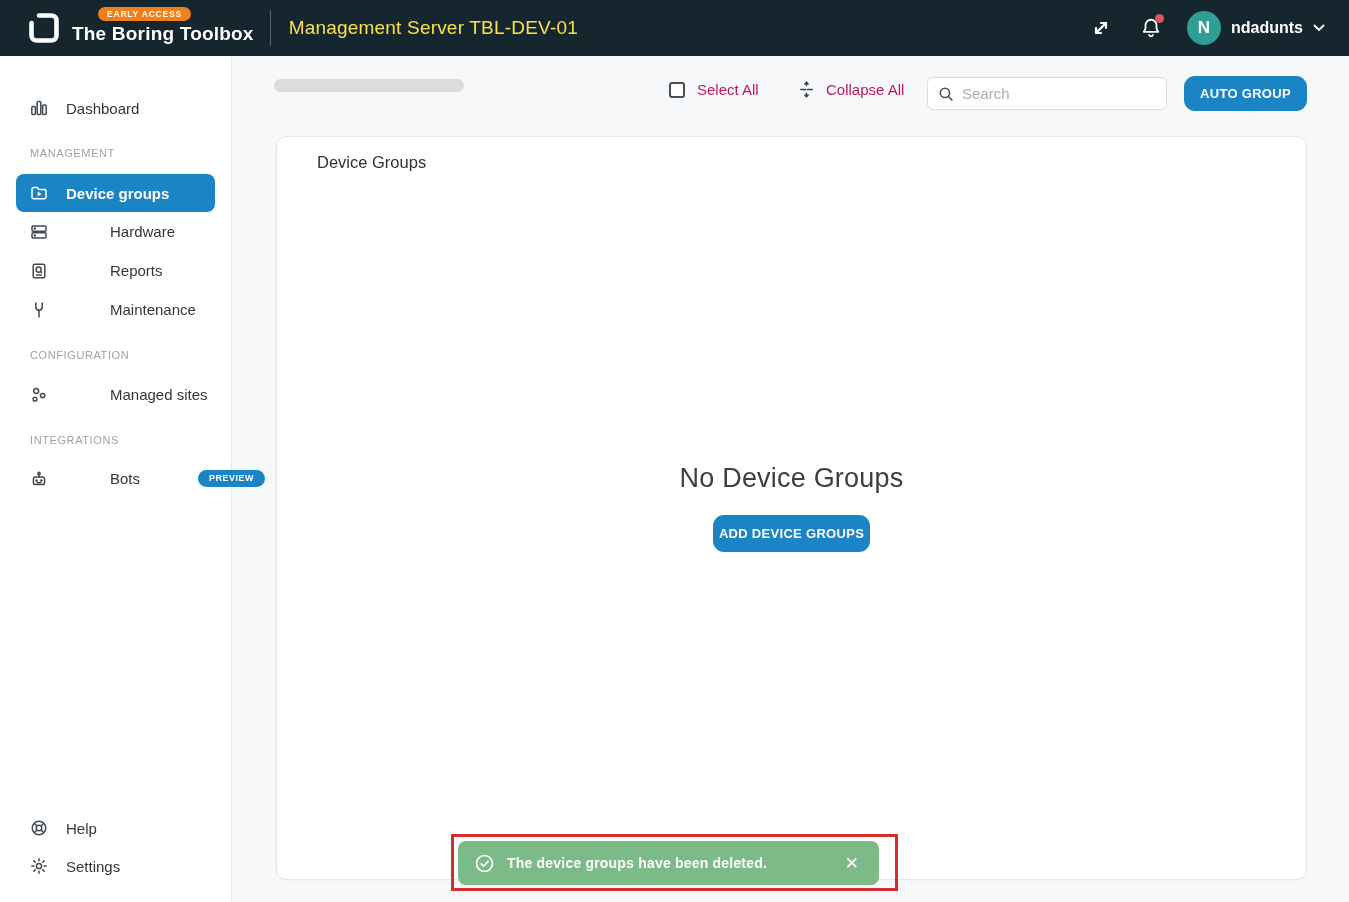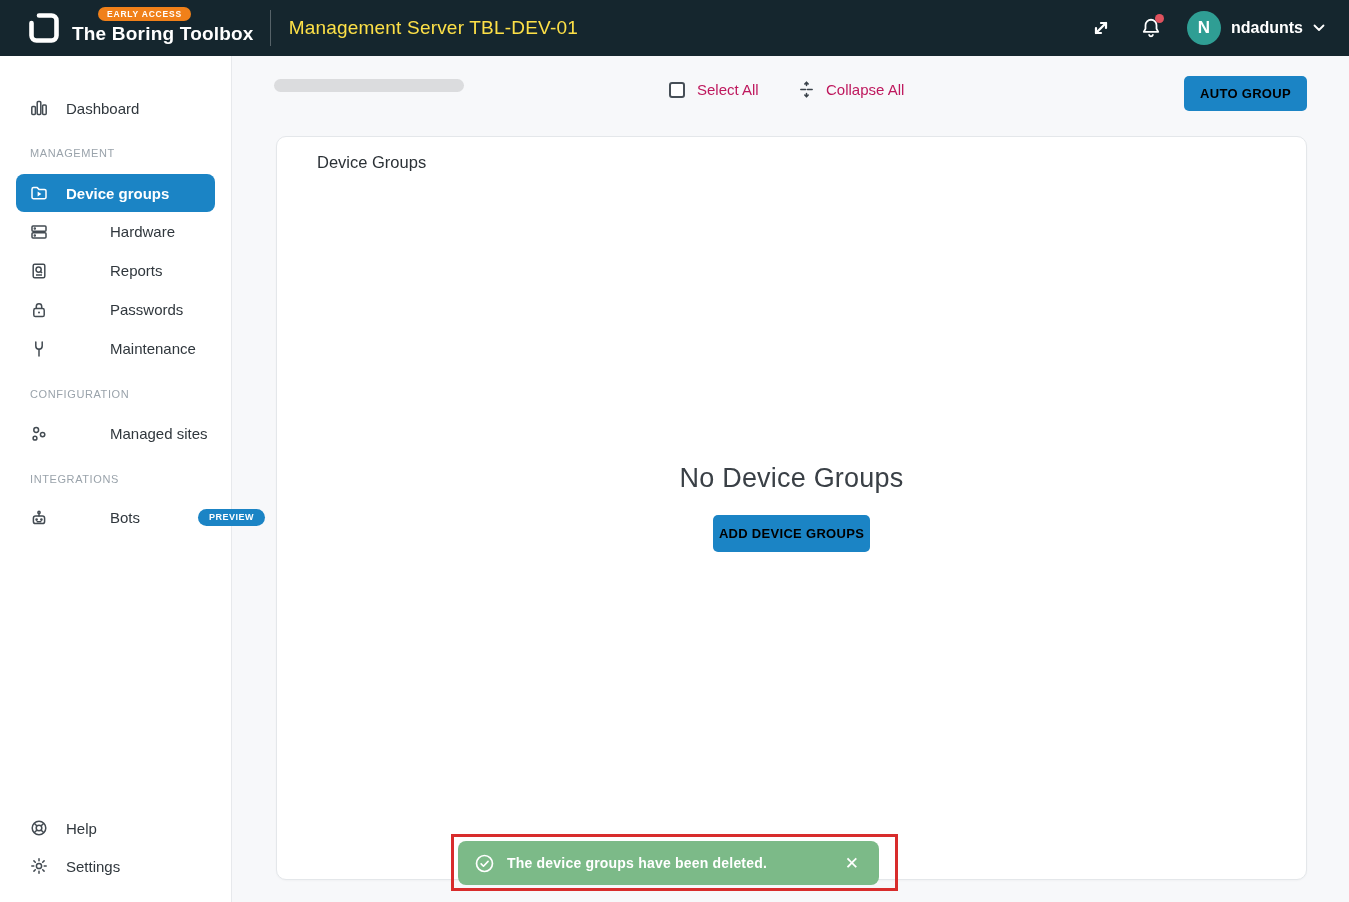--- a/index.html
+++ b/index.html
@@ -57,21 +57,21 @@
     background:#fff; margin-right:12px; }
   .tg-collapse { left:566px; top:25px; cursor:pointer; }
   .tg-collapse .c-icon { margin-right:11px; display:flex; color:#3a424a; }
   .search-box { position:absolute; left:695px; top:21px; width:240px; height:33px;
     background:#fff; border:1px solid #d9dde1; border-radius:6px; display:flex;
     align-items:center; padding:0 10px; }
   .search-box .sg-icon { color:#4a5259; display:flex; margin-right:8px; }
   .search-box input { border:none; outline:none; flex:1; font-size:15px;
     font-family:"Liberation Sans",sans-serif; color:#33393f; background:transparent; }
   .search-box input::placeholder { color:#a8aeb4; }
-  .btn-blue { background:#1b84c5; color:#000000; border:none; border-radius:5px;
+  .btn-blue { background:#1b84c5; color:#ffffff; border:none; border-radius:11px;
     font-family:"Liberation Sans",sans-serif; font-weight:bold; letter-spacing:.3px; cursor:pointer; }
   .auto-group { position:absolute; left:952px; top:20px; width:123px; height:35px; font-size:13px; }
 
   .panel { position:absolute; left:44px; top:80px; width:1031px; height:744px;
     background:#fff; border:1px solid #e4e7ea; border-radius:10px;
     box-shadow:0 1px 2px rgba(0,0,0,.03); }
   .panel-title { position:absolute; left:40px; top:16px; font-size:16.5px; color:#2b3136; }
   .empty-state { position:absolute; left:0; right:0; top:326px; text-align:center; }
   .empty-title { font-size:27px; font-weight:400; color:#3a4046; letter-spacing:.2px; }
   .add-groups { margin-top:21px; padding:11px 6px; font-size:13px; }
@@ -168,30 +168,20 @@
       <svg width="18" height="18" viewBox="0 0 18 18" fill="none" stroke="currentColor" stroke-width="1.5" stroke-linejoin="round">
         <rect x="3.2" y="2.2" width="11.6" height="13.6" rx="1.5"></rect>
         <circle cx="8.6" cy="7.6" r="2.6"></circle>
         <path d="M10.4 9.4 L12 11"></path>
         <path d="M6 13 h6"></path>
       </svg>
     </span>
     <span>Reports</span>
   </div>
 
-  <div class="side-item h39">
-    <span class="s-icon">
-      <svg width="18" height="18" viewBox="0 0 18 18" fill="none" stroke="currentColor" stroke-width="1.5" stroke-linejoin="round">
-        <rect x="3.8" y="7.6" width="10.4" height="8" rx="1.6"></rect>
-        <path d="M6.3 7.6 V5.4 a2.7 2.7 0 0 1 5.4 0 v2.2"></path>
-        <circle cx="9" cy="11.6" r="1" fill="currentColor" stroke="none"></circle>
-      </svg>
-    </span>
-    <span>Passwords</span>
-  </div>
 
   <div class="side-item h39">
     <span class="s-icon">
       <svg width="18" height="18" viewBox="0 0 18 18" fill="none" stroke="currentColor" stroke-width="1.5" stroke-linecap="round" stroke-linejoin="round">
         <path d="M5.8 2 v4 a3.2 3.2 0 0 0 6.4 0 V2"></path>
         <path d="M9 9.2 V16"></path>
       </svg>
     </span>
     <span>Maintenance</span>
   </div>
@@ -262,20 +252,29 @@
     <span class="c-icon">
       <svg width="17" height="17" viewBox="0 0 18 18" fill="none" stroke="currentColor" stroke-width="1.6" stroke-linecap="round" stroke-linejoin="round">
         <path d="M3 9 h5 M10 9 h5"></path>
         <path d="M9 1.2 v3.6 M7.2 3.2 L9 1.2 l1.8 2"></path>
         <path d="M9 13.2 v3.6 M7.2 14.8 L9 16.8 l1.8 -2"></path>
       </svg>
     </span>
     <span>Collapse All</span>
   </div>
 
+  <div class="search-box">
+    <span class="sg-icon">
+      <svg width="16" height="16" viewBox="0 0 18 18" fill="none" stroke="currentColor" stroke-width="1.8" stroke-linecap="round">
+        <circle cx="7.8" cy="7.8" r="5.2"></circle>
+        <path d="M11.8 11.8 L15.6 15.6"></path>
+      </svg>
+    </span>
+    <input type="text" value="" placeholder="Search" style="">
+  </div>
 
   <button class="btn-blue auto-group">AUTO GROUP</button>
 
   <div class="panel">
     <div class="panel-title">Device Groups</div>
     <div class="empty-state">
       <div class="empty-title">No Device Groups</div>
       <button class="btn-blue add-groups">ADD DEVICE GROUPS</button>
     </div>
   </div>

